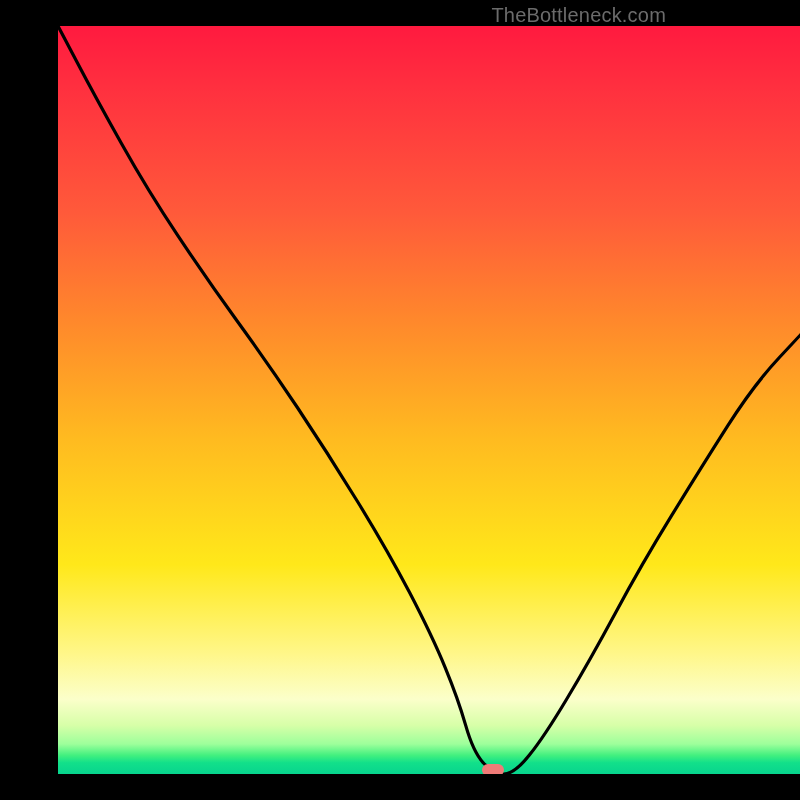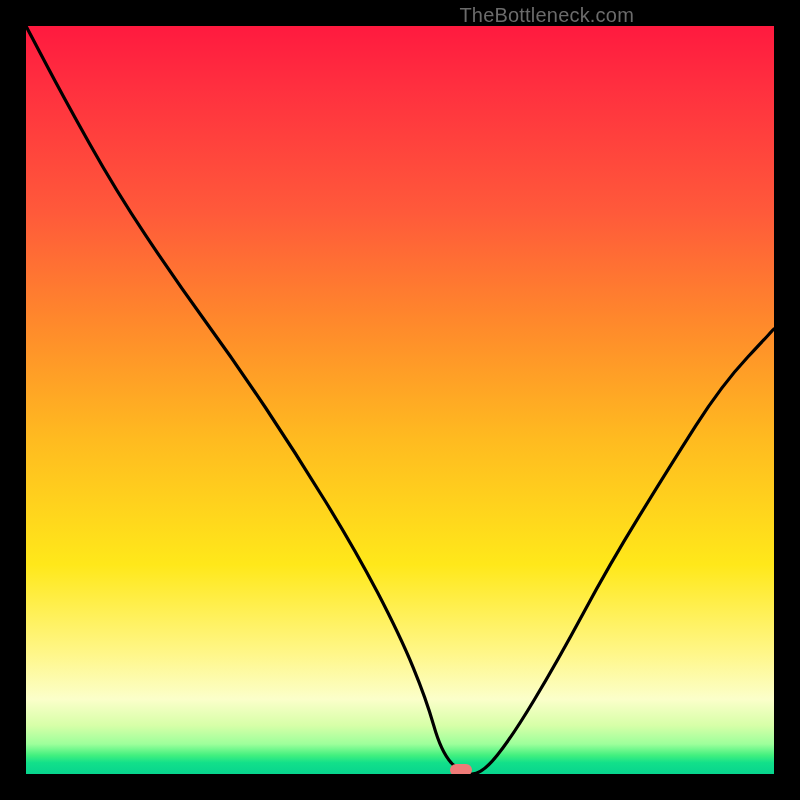--- a/index.html
+++ b/index.html
@@ -9,20 +9,21 @@
     height: 800px;
     background: #000;
     overflow: hidden;
     font-family: Arial, Helvetica, sans-serif;
   }
   .frame {
     position: relative;
     width: 644px;
     height: 800px;
     background: #000;
+    margin-left: 32px;
   }
   .watermark {
     position: absolute;
     top: 4px;
     right: 10px;
     color: #6b6b6b;
     font-size: 20px;
     font-weight: 500;
     letter-spacing: 0.2px;
     z-index: 10;

